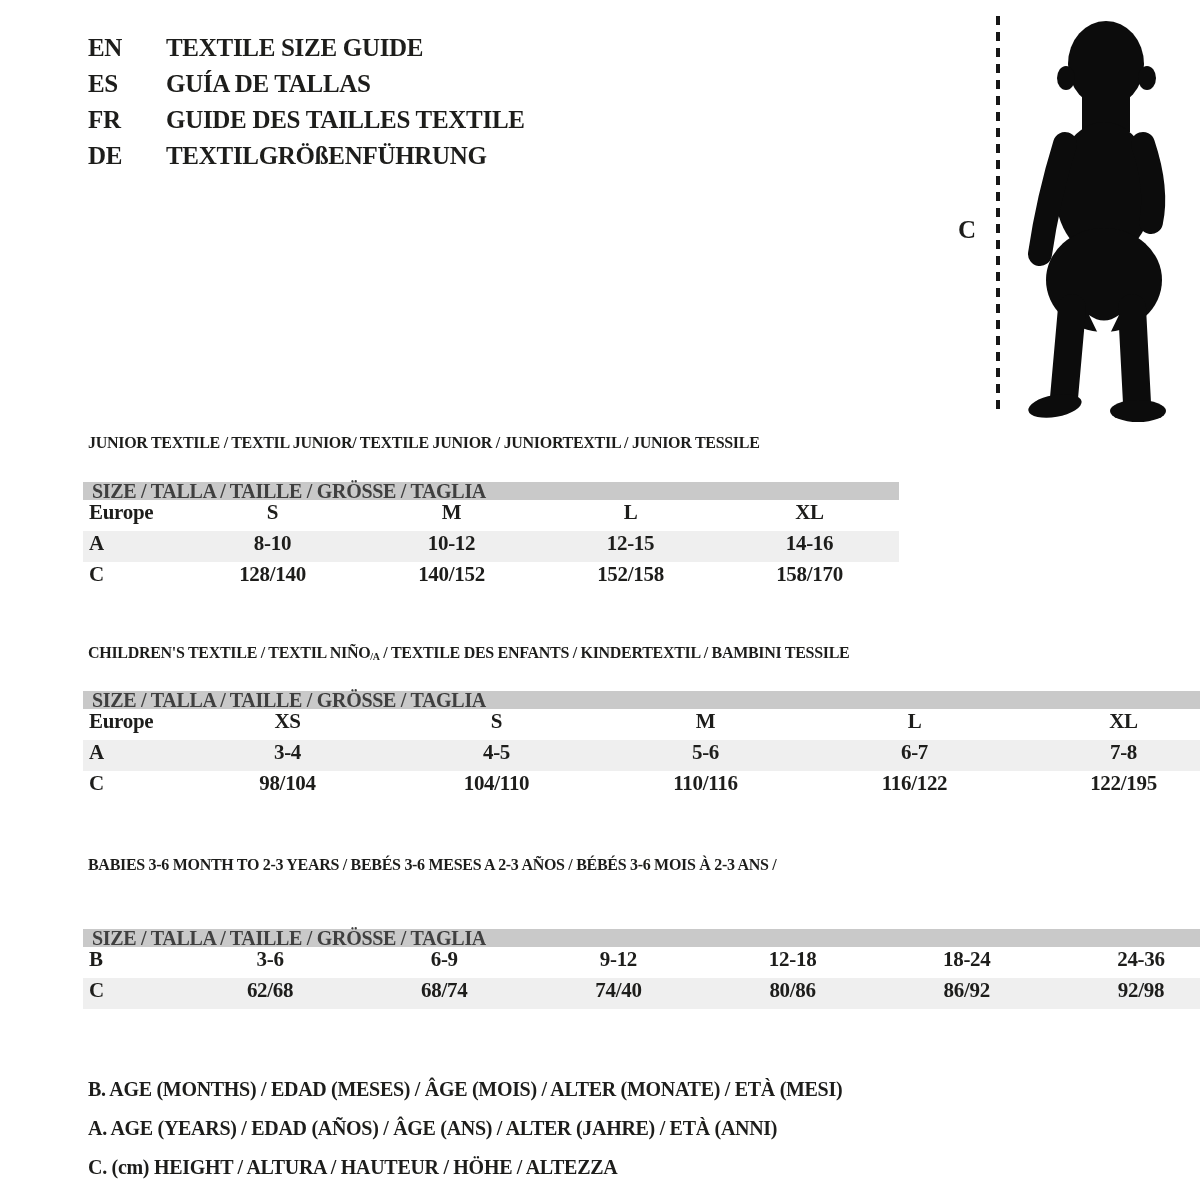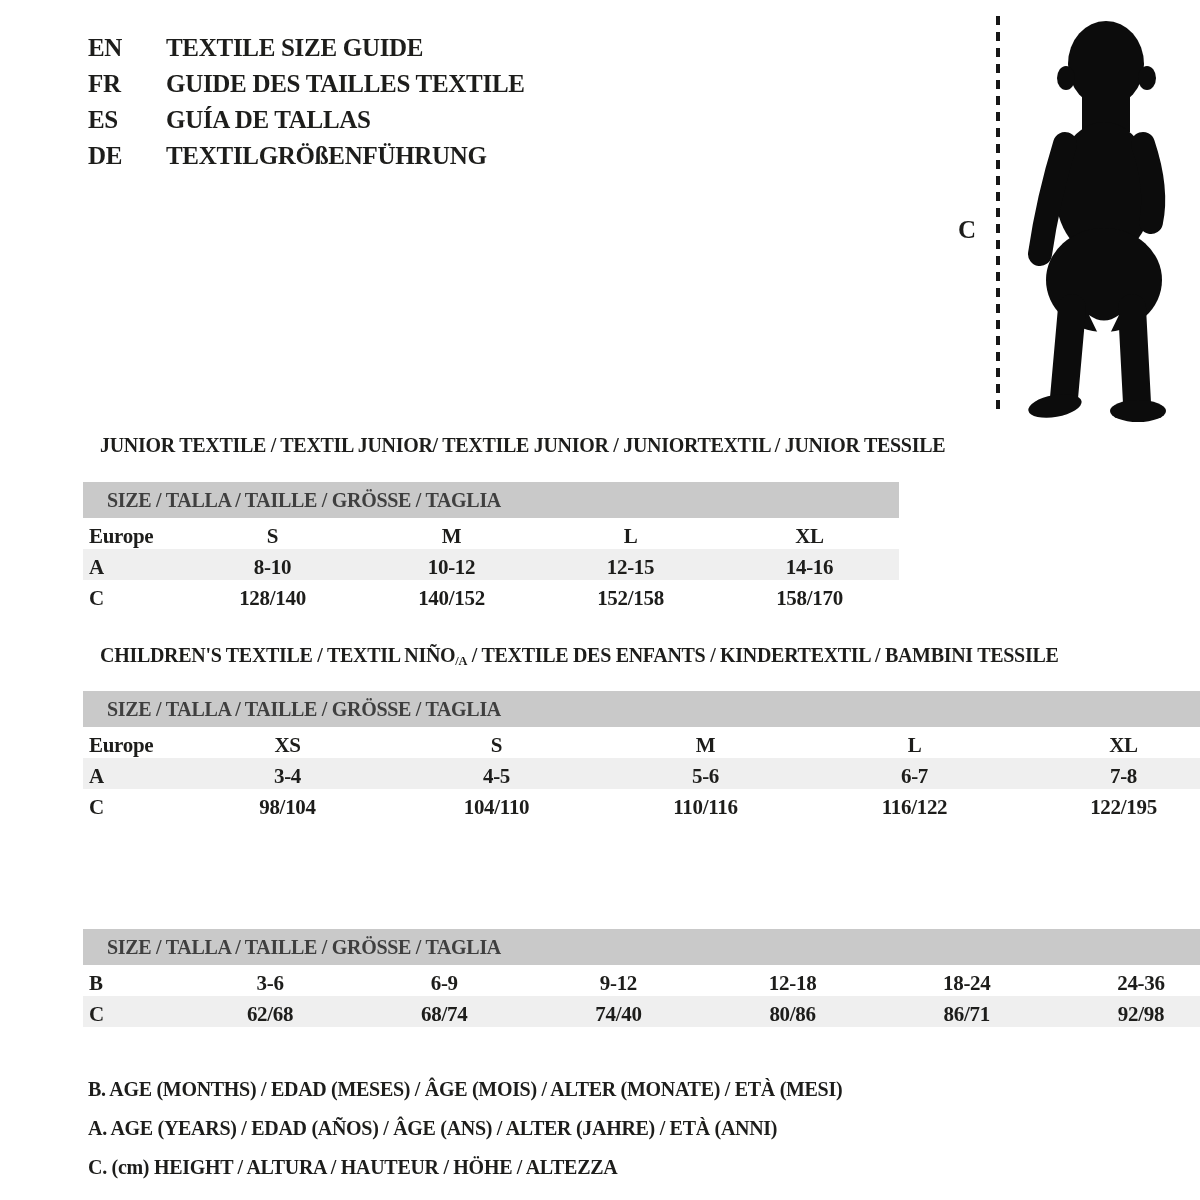--- a/index.html
+++ b/index.html
@@ -14,53 +14,53 @@
   .lang-code{width:78px;flex:0 0 78px;}
   .lang-title{white-space:nowrap;}
   
   .measure-line{
     position:absolute;left:948px;top:16px;width:4px;height:400px;
     background:repeating-linear-gradient(to bottom,#161616 0 9px,transparent 9px 16px);
   }
   .measure-label{position:absolute;left:910px;top:216px;font-size:25px;}
   .silhouette{position:absolute;left:962px;top:12px;}
   
-  .section-title{position:absolute;left:52px;font-size:20px;white-space:nowrap;}
+  .section-title{position:absolute;left:40px;font-size:16px;white-space:nowrap;}
   .section-title .subscript{font-size:0.62em;vertical-align:-0.25em;}
   .two-line{line-height:30px;}
   .size-table{position:absolute;left:35px;}
   .size-bar{
-    height:36px;background:#c9c9c9;color:#3f3f3f;font-size:20px;
-    display:flex;align-items:center;padding-left:24px;box-sizing:border-box;
+    height:18px;background:#c9c9c9;color:#3f3f3f;font-size:20px;
+    display:flex;align-items:center;padding-left:9px;box-sizing:border-box;
   }
-  .trow{display:flex;height:31px;align-items:flex-end;font-size:21px;}
+  .trow{display:flex;height:31px;align-items:flex-start;font-size:21px;}
   .trow.alt{background:#efefef;}
   .tlabel{flex:0 0 100px;padding-left:6px;box-sizing:border-box;text-align:left;}
   .tcell{flex:1;text-align:center;}
   
   .legend{position:absolute;left:40px;top:1070px;}
   .legend-line{height:39px;display:flex;align-items:center;font-size:20px;white-space:nowrap;}
 </style>
 </head>
 <body>
 
 <div class="canvas">
 
   <div class="lang-list">
     <div class="lang-row">
       <span class="lang-code">EN</span>
       <span class="lang-title">TEXTILE SIZE GUIDE</span>
     </div>
     <div class="lang-row">
+      <span class="lang-code">ES</span>
+      <span class="lang-title">GUÍA DE TALLAS</span>
+    </div>
+    <div class="lang-row">
       <span class="lang-code">FR</span>
       <span class="lang-title">GUIDE DES TAILLES TEXTILE</span>
-    </div>
-    <div class="lang-row">
-      <span class="lang-code">ES</span>
-      <span class="lang-title">GUÍA DE TALLAS</span>
     </div>
     <div class="lang-row">
       <span class="lang-code">DE</span>
       <span class="lang-title">TEXTILGRÖßENFÜHRUNG</span>
     </div>
   </div>
 
   <span class="measure-label">C</span>
   <div class="measure-line"></div>
   <svg class="silhouette" width="178" height="410" viewBox="0 0 178 410" aria-hidden="true">
@@ -138,40 +138,41 @@
           <span class="tcell">98/104</span>
           <span class="tcell">104/110</span>
           <span class="tcell">110/116</span>
           <span class="tcell">116/122</span>
           <span class="tcell">122/195</span>
         </div>
       </div>
   </div>
 
   <div class="section-title two-line" style="top:850px;">
+    <div>BABIES 3-6 MONTH TO 2-3 YEARS / BEBÉS 3-6 MESES A 2-3 AÑOS / BÉBÉS 3-6 MOIS À 2-3 ANS /</div>
   </div>
   <div class="size-table" style="top:929px;width:1145px;">
     <div class="size-bar">SIZE / TALLA / TAILLE / GRÖSSE / TAGLIA</div>
     <div>
         <div class="trow">
           <span class="tlabel">B</span>
           <span class="tcell">3-6</span>
           <span class="tcell">6-9</span>
           <span class="tcell">9-12</span>
           <span class="tcell">12-18</span>
           <span class="tcell">18-24</span>
           <span class="tcell">24-36</span>
         </div>
         <div class="trow alt">
           <span class="tlabel">C</span>
           <span class="tcell">62/68</span>
           <span class="tcell">68/74</span>
           <span class="tcell">74/40</span>
           <span class="tcell">80/86</span>
-          <span class="tcell">86/71</span>
+          <span class="tcell">86/92</span>
           <span class="tcell">92/98</span>
         </div>
       </div>
   </div>
 
   <div class="legend">
     <div class="legend-line">B. AGE (MONTHS) / EDAD (MESES) / ÂGE (MOIS) / ALTER (MONATE) / ETÀ (MESI)</div>
     <div class="legend-line">A. AGE (YEARS) / EDAD (AÑOS) / ÂGE (ANS) / ALTER (JAHRE) / ETÀ (ANNI)</div>
     <div class="legend-line">C. (cm) HEIGHT / ALTURA / HAUTEUR / HÖHE / ALTEZZA</div>
   </div>

